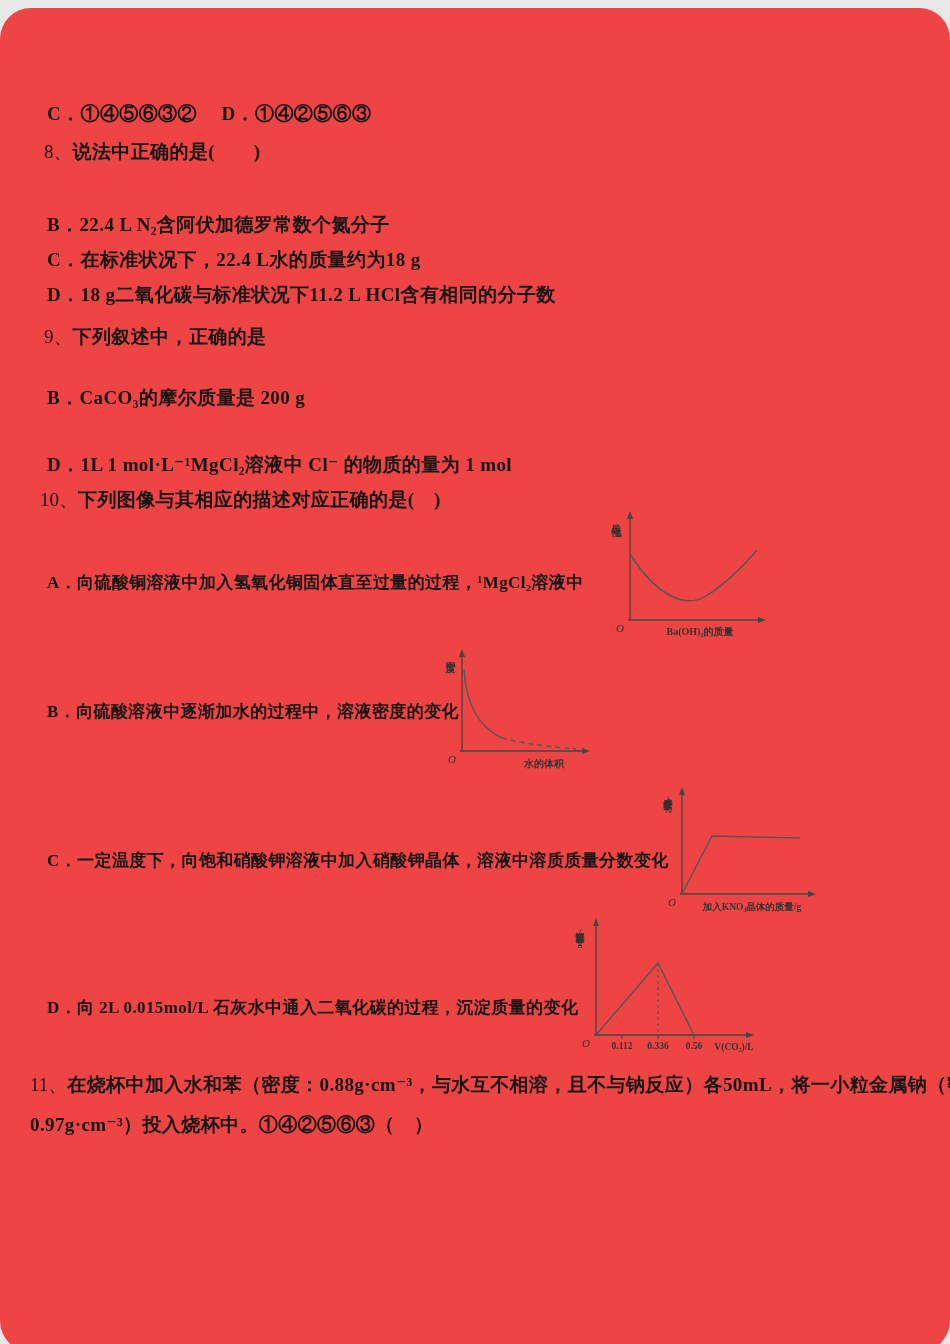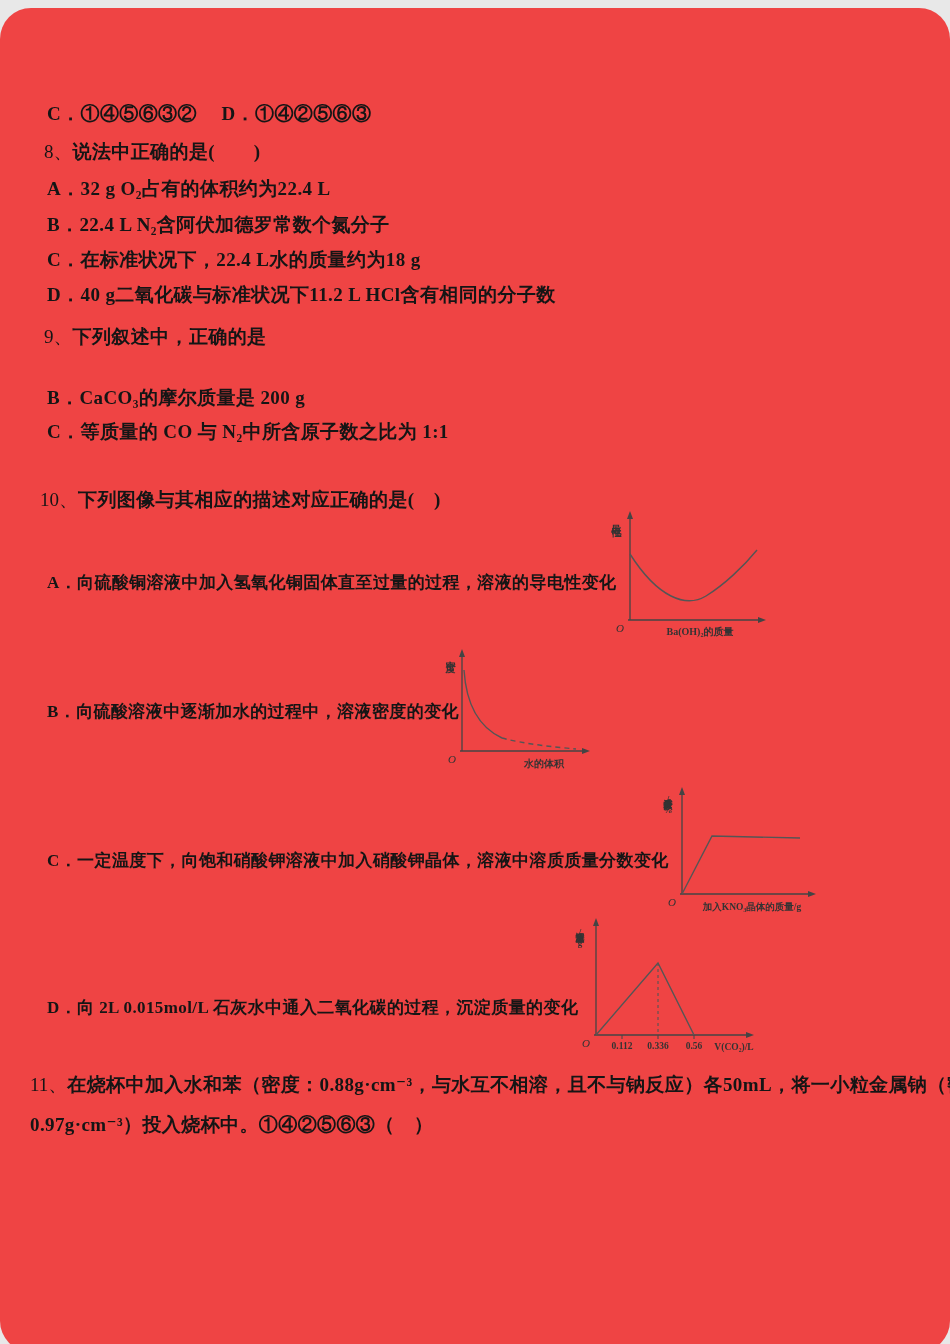--- a/index.html
+++ b/index.html
@@ -32,32 +32,31 @@
   .origin{font-style:italic;font-weight:400;}
 </style>
 </head>
 <body>
 
 <div class="page">
 
   <div class="line" style="left:47px;top:95px;">C．①④⑤⑥③②　 D．①④②⑤⑥③</div>
 
   <div class="line" style="left:44px;top:133px;"><span class="num">8、</span><span>说法中正确的是(　　)</span></div>
-  <div class="line" style="left:47px;top:170px;">A．32 g O₂占有的体积约为22.4 L</div>
   <div class="line" style="left:47px;top:206px;">B．22.4 L N₂含阿伏加德罗常数个氮分子</div>
   <div class="line" style="left:47px;top:241px;">C．在标准状况下，22.4 L水的质量约为18 g</div>
-  <div class="line" style="left:47px;top:276px;">D．40 g二氧化碳与标准状况下11.2 L HCl含有相同的分子数</div>
+  <div class="line" style="left:47px;top:276px;">D．18 g二氧化碳与标准状况下11.2 L HCl含有相同的分子数</div>
 
   <div class="line" style="left:44px;top:318px;"><span class="num">9、</span><span>下列叙述中，正确的是</span></div>
   <div class="line" style="left:47px;top:379px;">B．CaCO₃的摩尔质量是 200 g</div>
-  <div class="line" style="left:47px;top:413px;">C．等质量的 CO 与 N₂中所含原子数之比为 1:1</div>
+  <div class="line" style="left:47px;top:446px;">D．1L 1 mol·L⁻¹MgCl₂溶液中 Cl⁻ 的物质的量为 1 mol</div>
 
   <div class="line" style="left:40px;top:481px;text-align:center;"><span class="num">10、</span><span>下列图像与其相应的描述对应正确的是(　)</span></div>
 
-  <div class="line opt10" style="left:47px;top:565px;">A．向硫酸铜溶液中加入氢氧化铜固体直至过量的过程，溶液的导电性变化</div>
+  <div class="line opt10" style="left:47px;top:565px;">A．向硫酸铜溶液中加入氢氧化铜固体直至过量的过程，¹MgCl₂溶液中</div>
   <div class="line opt10" style="left:47px;top:694px;">B．向硫酸溶液中逐渐加水的过程中，溶液密度的变化</div>
   <div class="line opt10" style="left:47px;top:843px;">C．一定温度下，向饱和硝酸钾溶液中加入硝酸钾晶体，溶液中溶质质量分数变化</div>
   <div class="line opt10" style="left:47px;top:990px;text-align:right;">D．向 2L 0.015mol/L 石灰水中通入二氧化碳的过程，沉淀质量的变化</div>
 
   <div class="graph" style="left:600px;top:500px;width:170px;height:132px;">
     <div class="vlabel" style="left:11px;top:8px;">导电性</div>
     <svg width="170" height="132" viewBox="0 0 170 132">
       <line class="axis" x1="30" y1="112" x2="30" y2="9"></line>
       <polygon class="arrow" points="27,11 33,11 30,3"></polygon>
       <line class="axis" x1="28" y1="112" x2="158" y2="112"></line>

